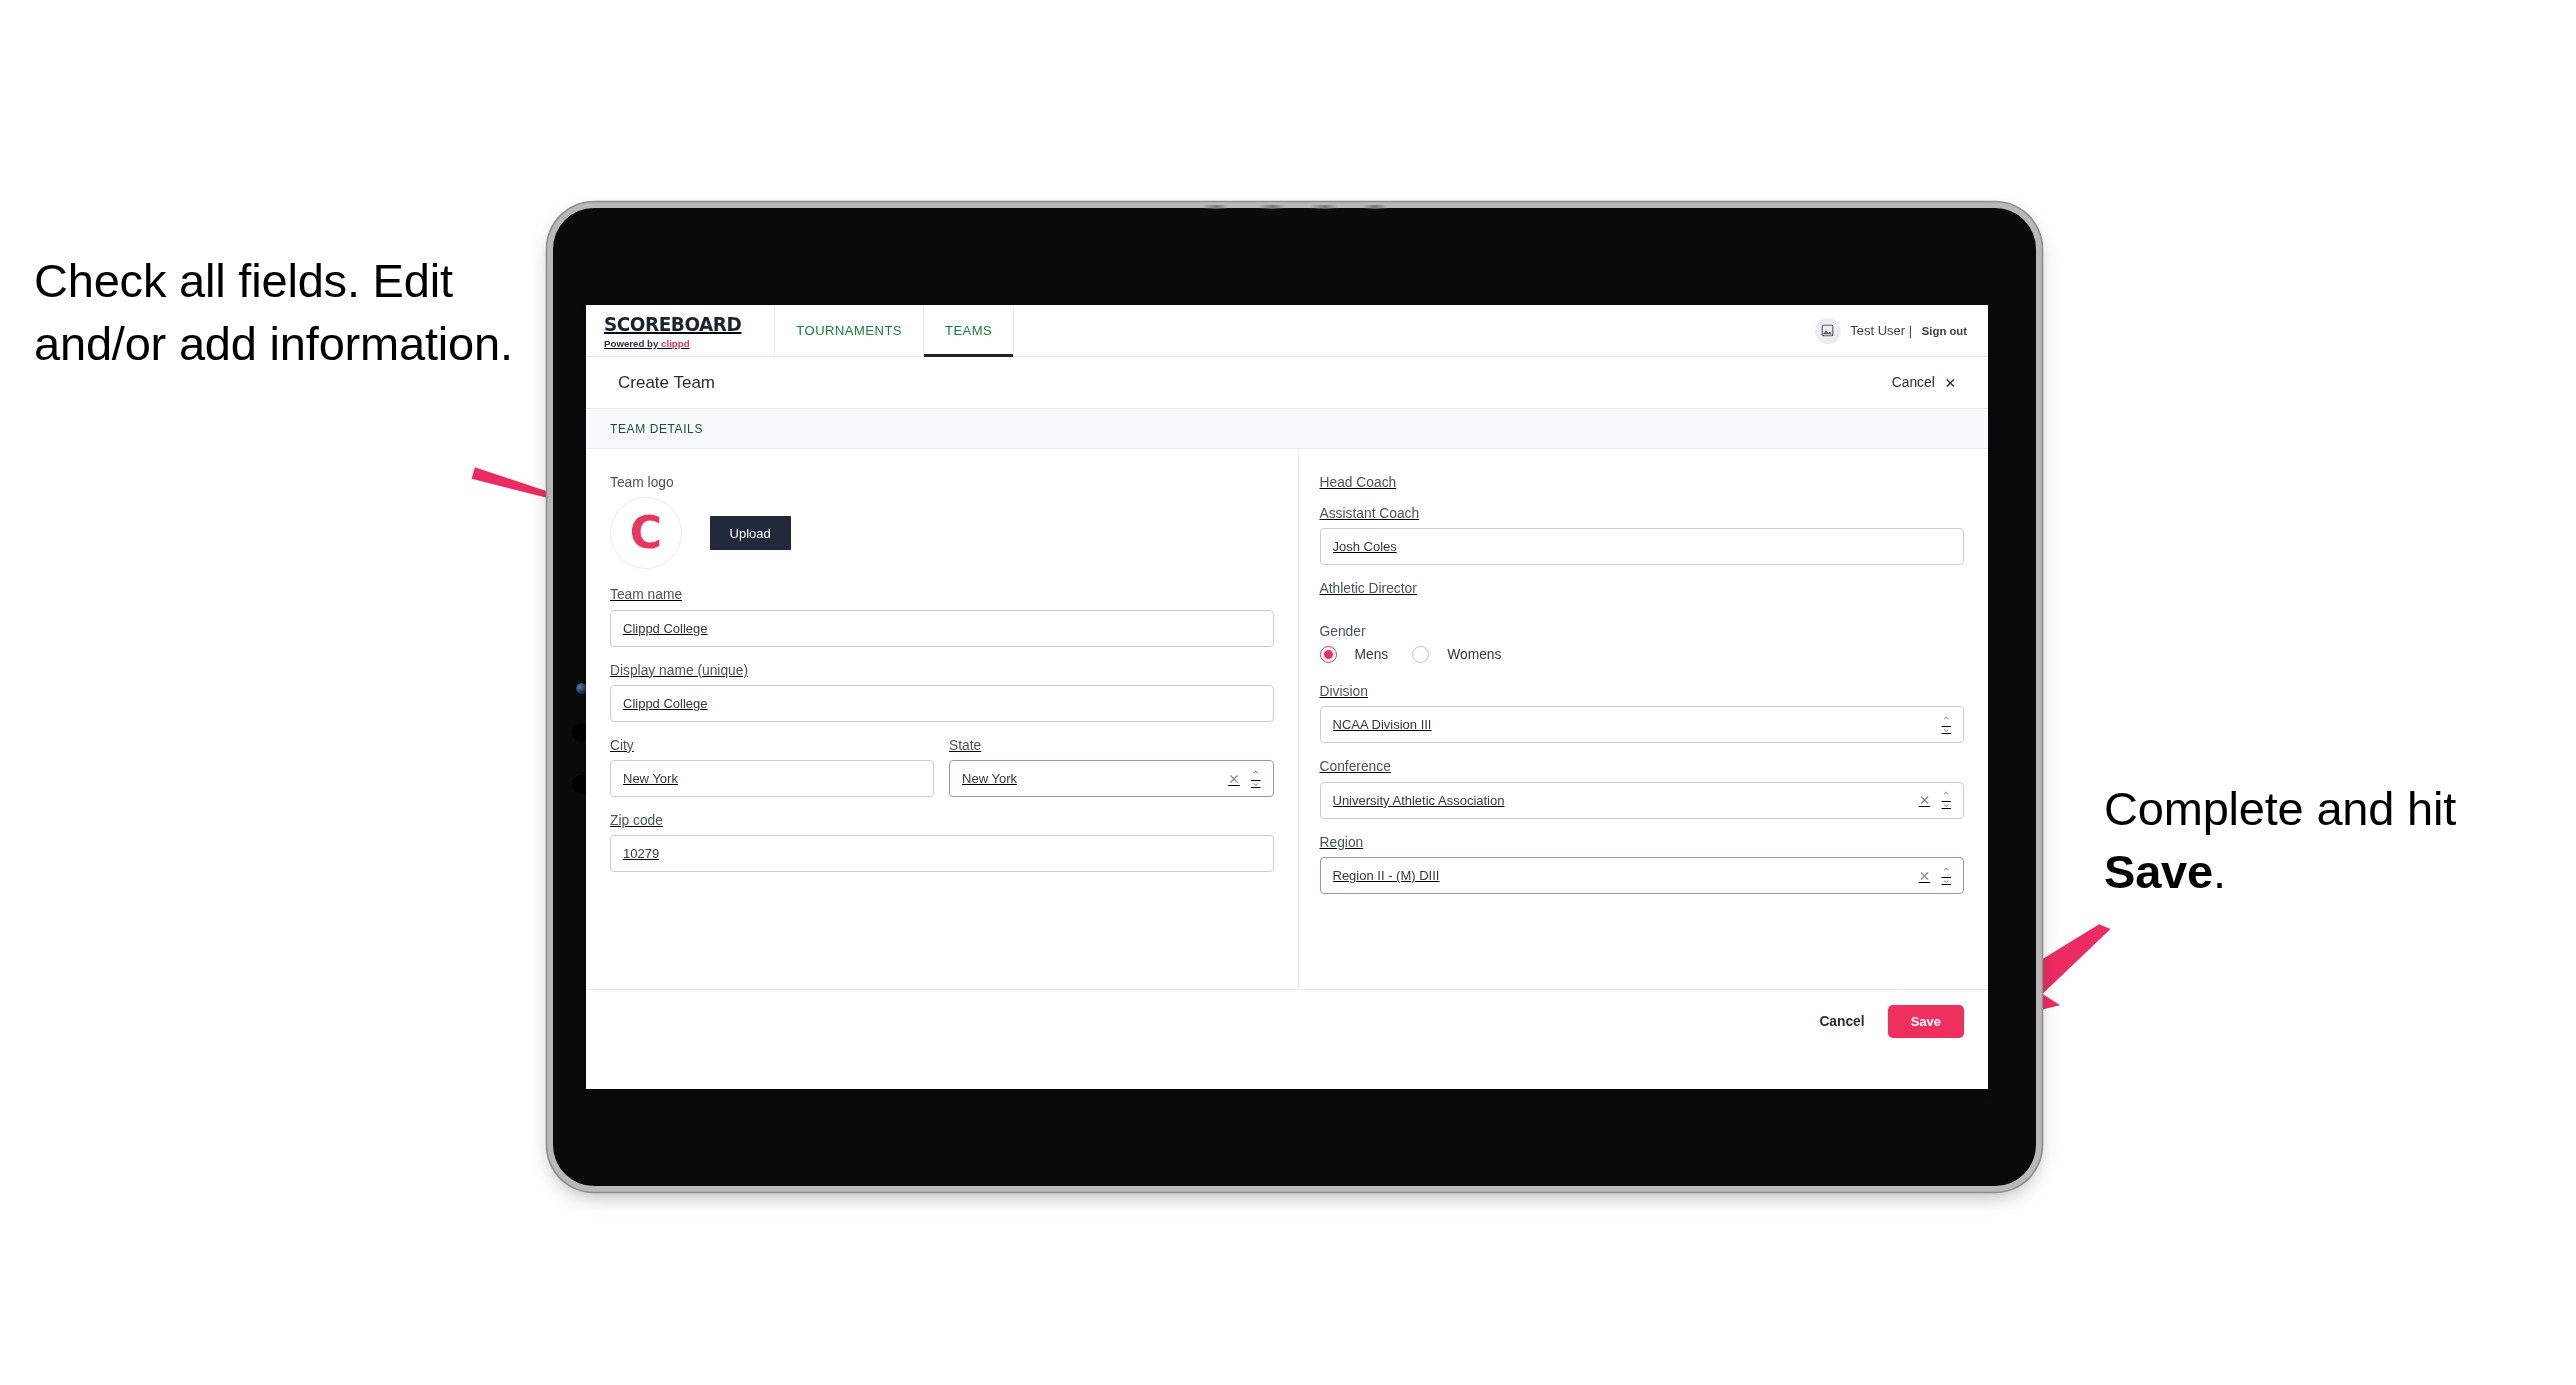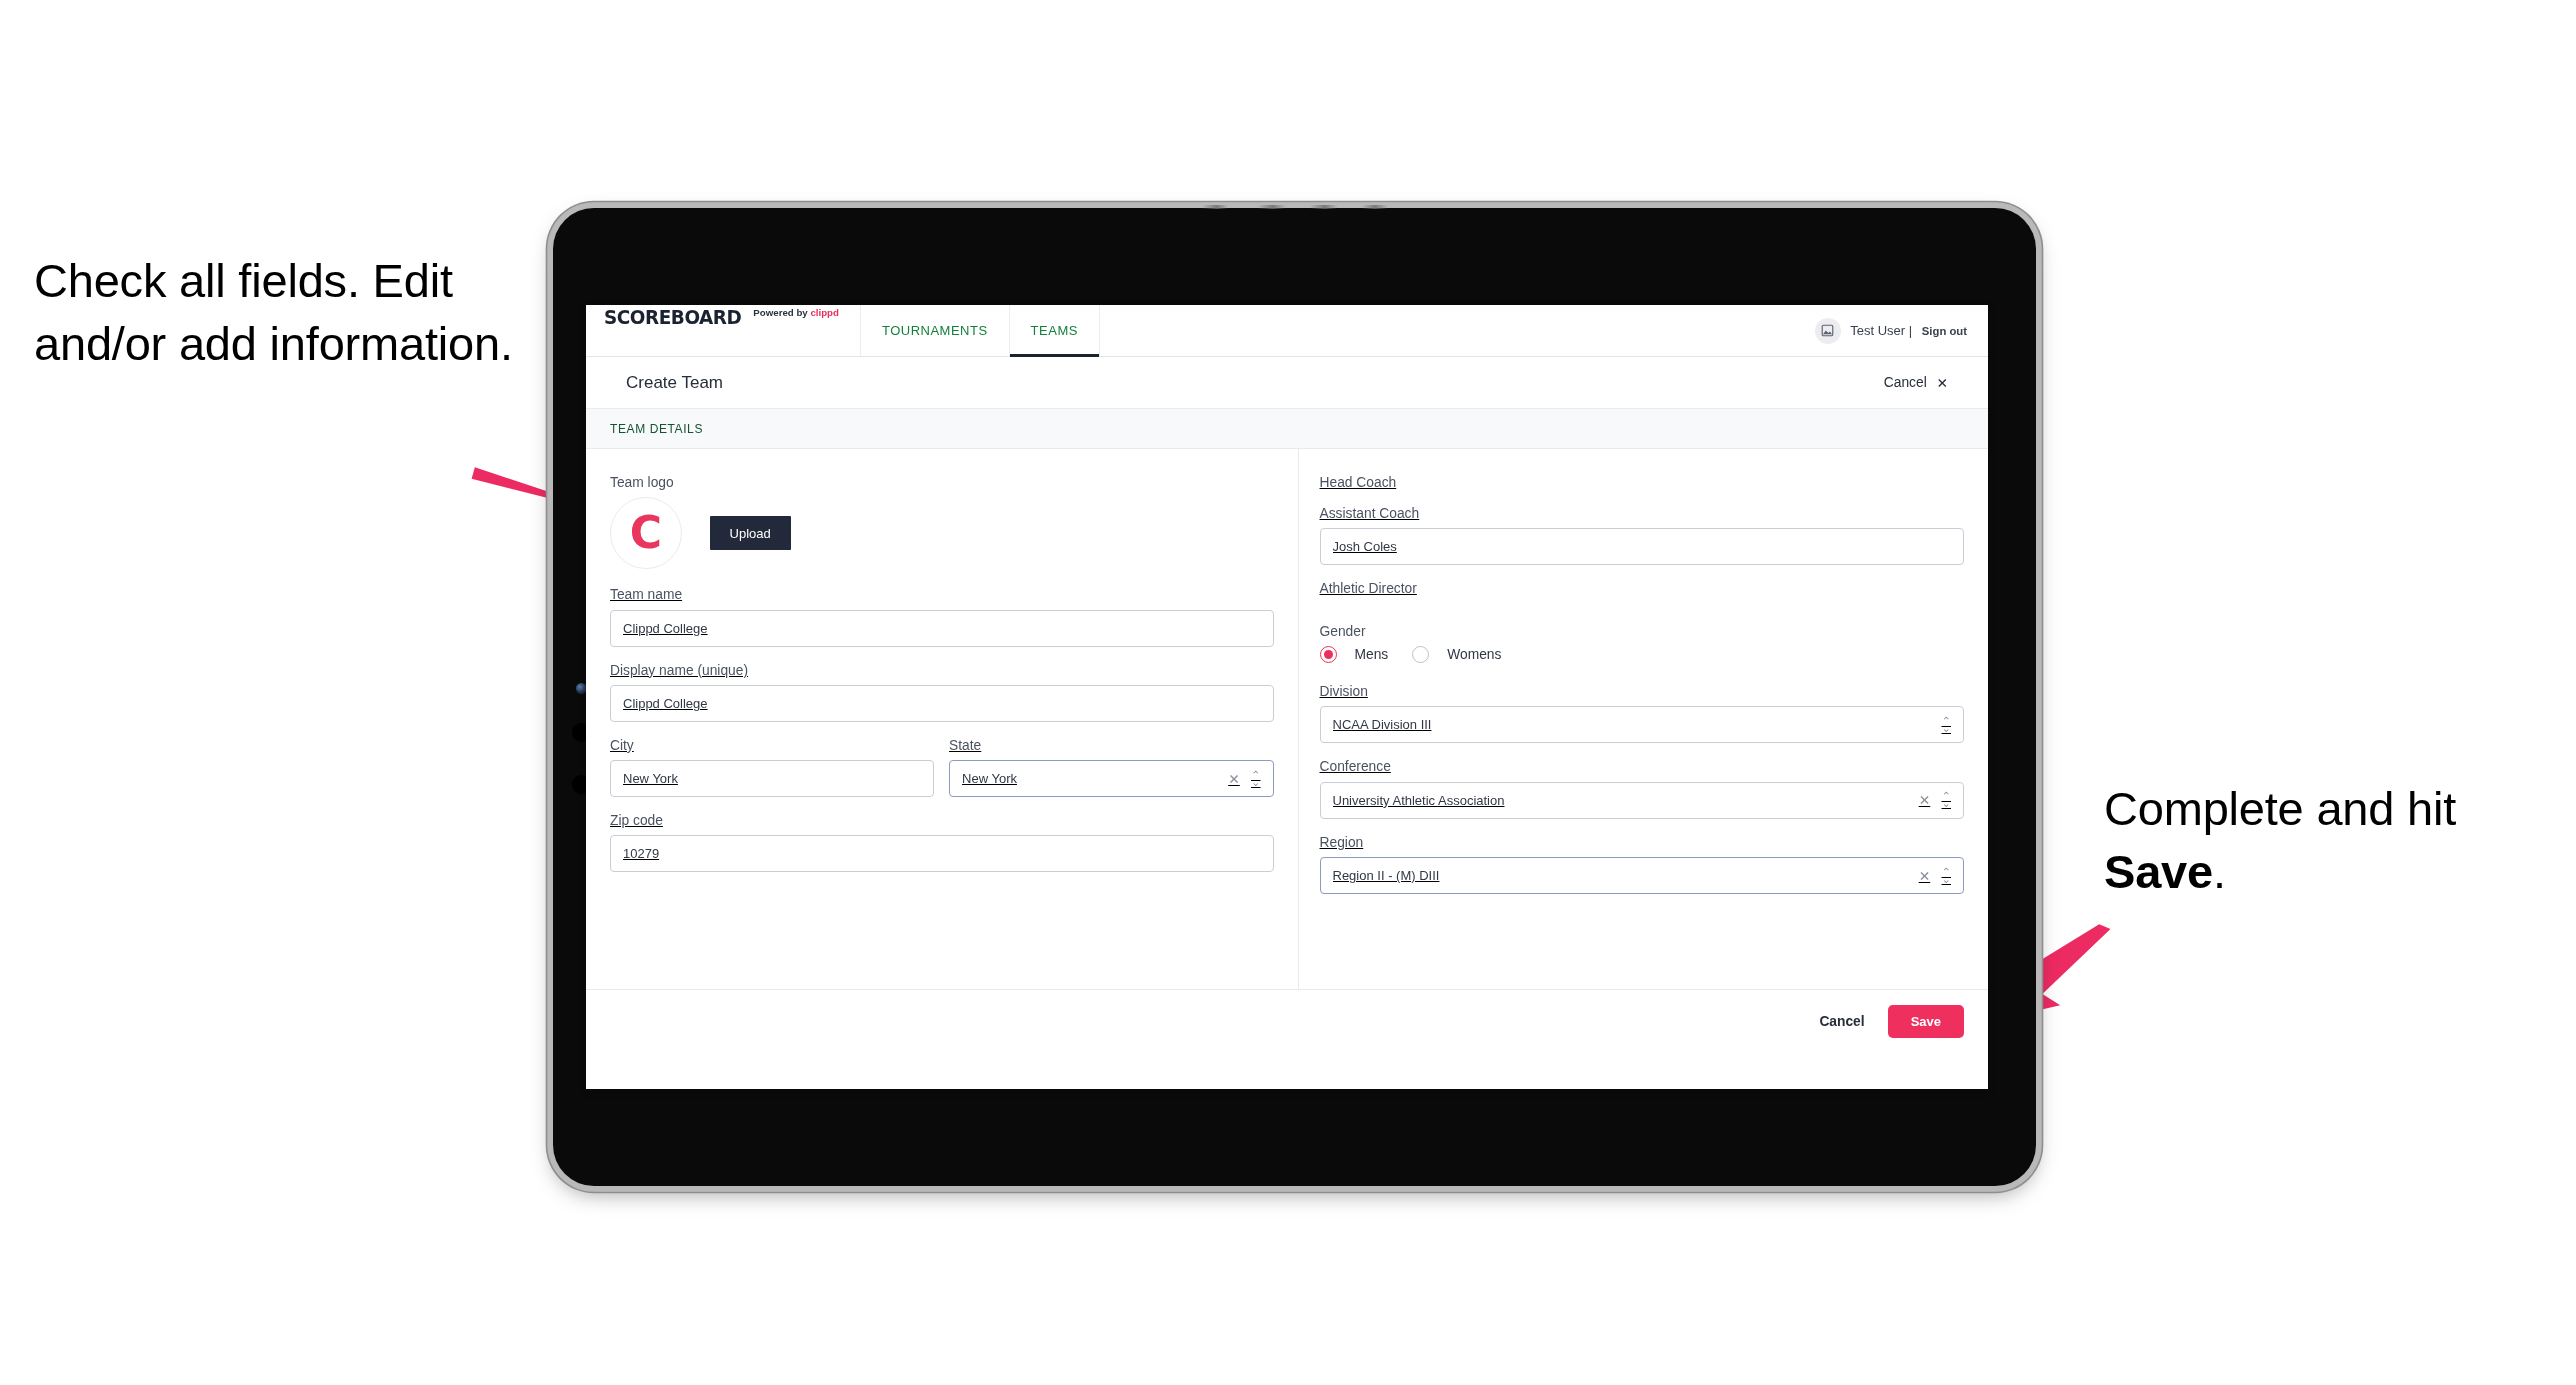--- a/index.html
+++ b/index.html
@@ -34,34 +34,34 @@
 
   
   #app{
     position:absolute;left:33px;top:97px;width:1402px;height:784px;
     background:#ffffff;overflow:hidden;
     box-shadow:0 1.6px 8px rgba(0,0,0,.15);
   }
 
   
   #topnav{height:51px;background:#fff;display:flex;align-items:stretch;border-bottom:0.8px solid #e3e5e8;position:relative;}
-  #brand{display:flex;flex-direction:row;justify-content:center;padding-left:18px;padding-right:21px;border-right:0.8px solid #ececec;}
+  #brand{display:flex;flex-direction:column;justify-content:center;padding-left:18px;padding-right:21px;border-right:0.8px solid #ececec;text-decoration:underline;}
   #brand-title{font-size:20px;font-weight:800;letter-spacing:-0.5px;color:#1b2330;font-family:"DejaVu Sans",sans-serif;transform:scaleX(.92);transform-origin:left;}
   #brand-sub{font-size:9.7px;color:#2b3340;font-weight:600;margin-top:1.6px;}
   #brand-sub .pink{color:#e8305c;font-weight:800;}
   .navtab{display:flex;align-items:center;padding:0 21px;font-size:13px;letter-spacing:0.5px;color:#15803d;
           position:relative;cursor:pointer;border-right:0.8px solid #ececec;}
   .navtab.active:after{content:"";position:absolute;left:0;right:0;bottom:-0.8px;height:3.2px;background:#1b2330;}
   #nav-right{margin-left:auto;display:flex;align-items:center;padding-right:21px;gap:9.7px;}
   #avatar{width:26px;height:26px;border-radius:50%;background:#ededf1;display:flex;align-items:center;justify-content:center;color:#5b6170;}
   #user-name{font-size:13px;color:#3a4250;}
   #signout{font-size:11.3px;color:#3a4250;font-weight:600;cursor:pointer;}
 
   
-  #page-head{height:51px;display:flex;align-items:center;padding:0 40px;border-bottom:0.8px solid #e8eaed;background:#fff;}
+  #page-head{height:51px;display:flex;align-items:center;padding:0 32px;border-bottom:0.8px solid #e8eaed;background:#fff;}
   #page-title{font-size:17px;color:#262e3a;}
   #cancel-x{margin-left:auto;display:flex;align-items:center;gap:9.7px;font-size:13.8px;color:#262e3a;cursor:pointer;}
 
   
   #section-bar{height:39px;display:flex;align-items:center;padding:0 24px;background:#f8f9fa;border-bottom:0.8px solid #e8eaed;
                font-size:12px;letter-spacing:0.6px;color:#14532d;}
 
   
   #cols{display:flex;height:540px;background:#fff;}
   #col-left{width:calc(50% + 10.5px);padding:26px 24px 0 24px;box-sizing:border-box;}

